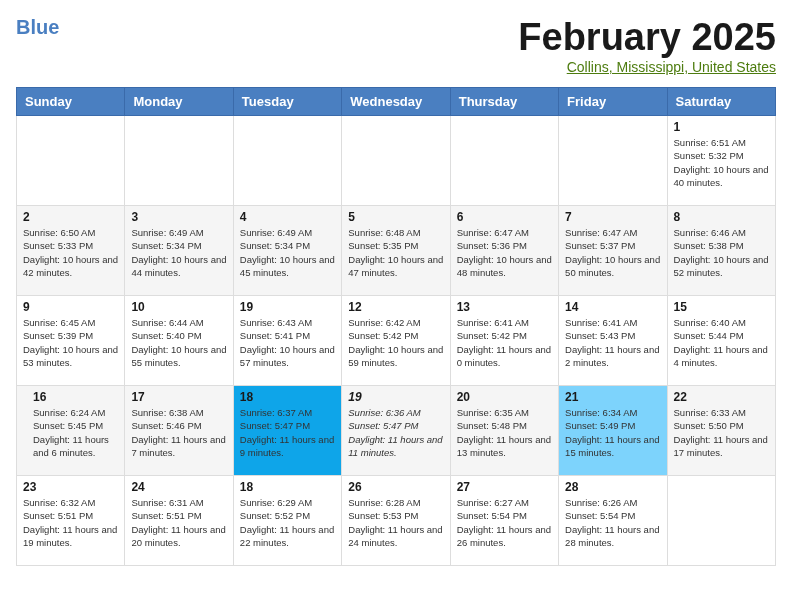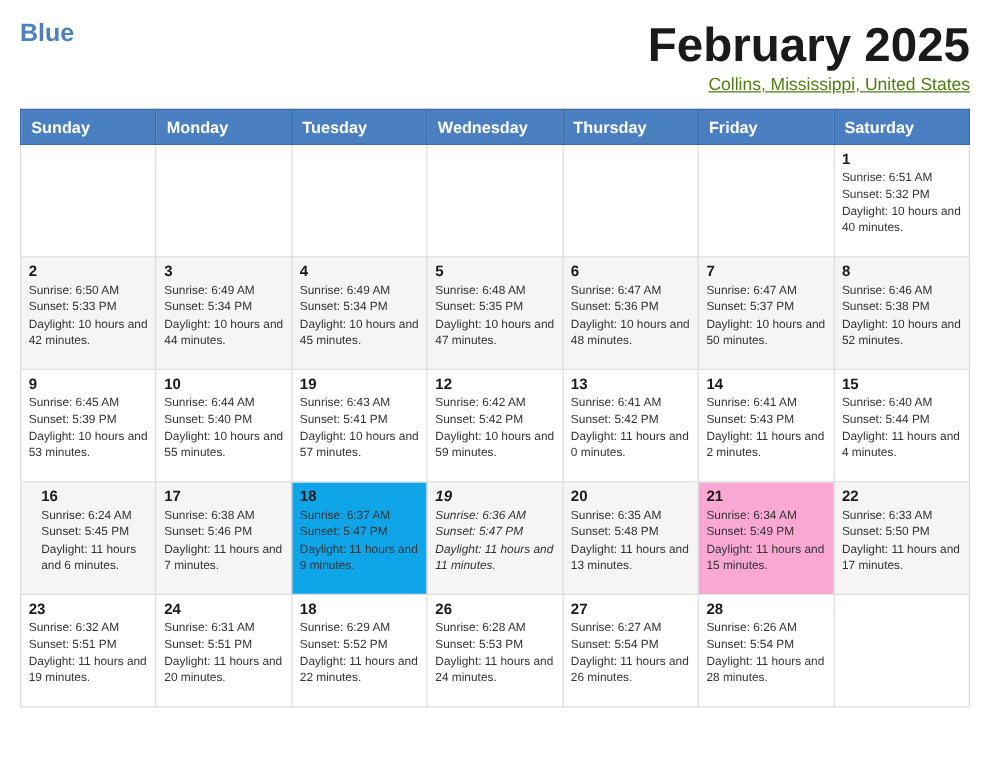--- a/index.html
+++ b/index.html
@@ -255,21 +255,21 @@
 Daylight: 11 hours
 and 11 minutes.</div>
         </td>
         <td style="background: rgb(245, 245, 245);">
           <span class="day-num">20</span>
           <div class="day-info">Sunrise: 6:35 AM
 Sunset: 5:48 PM
 Daylight: 11 hours
 and 13 minutes.</div>
         </td>
-        <td style="background: #f9a8d4;">
+        <td style="background: #7dd3fc;">
           <span class="day-num">21</span>
           <div class="day-info">Sunrise: 6:34 AM
 Sunset: 5:49 PM
 Daylight: 11 hours
 and 15 minutes.</div>
         </td>
         <td style="background: rgb(245, 245, 245);">
           <span class="day-num">22</span>
           <div class="day-info">Sunrise: 6:33 AM
 Sunset: 5:50 PM

